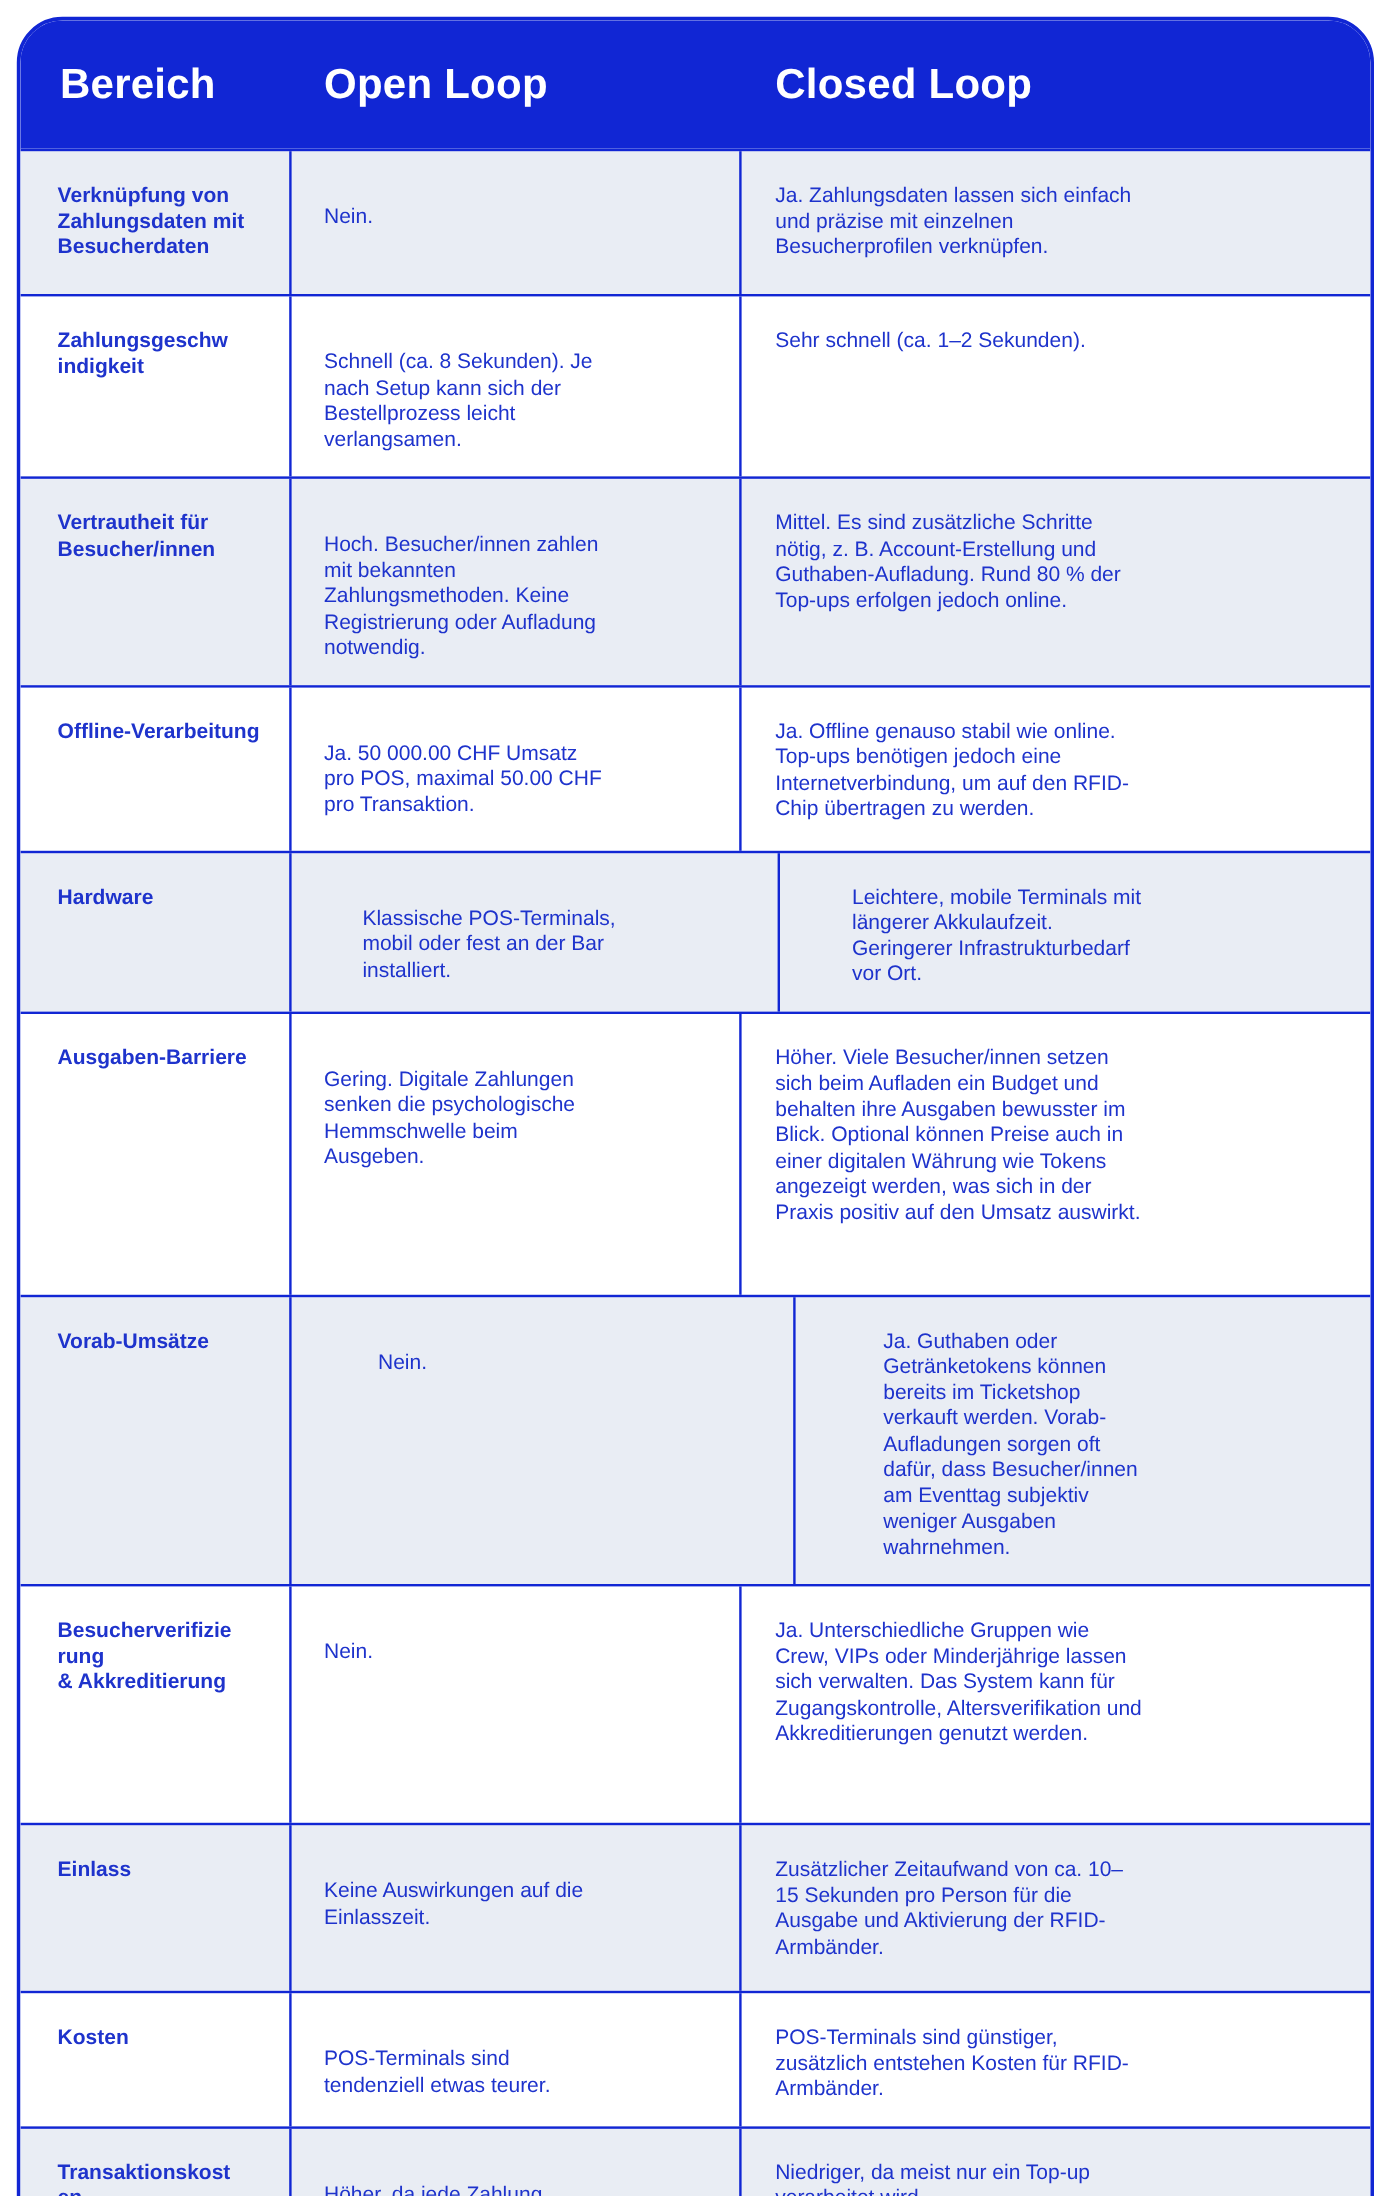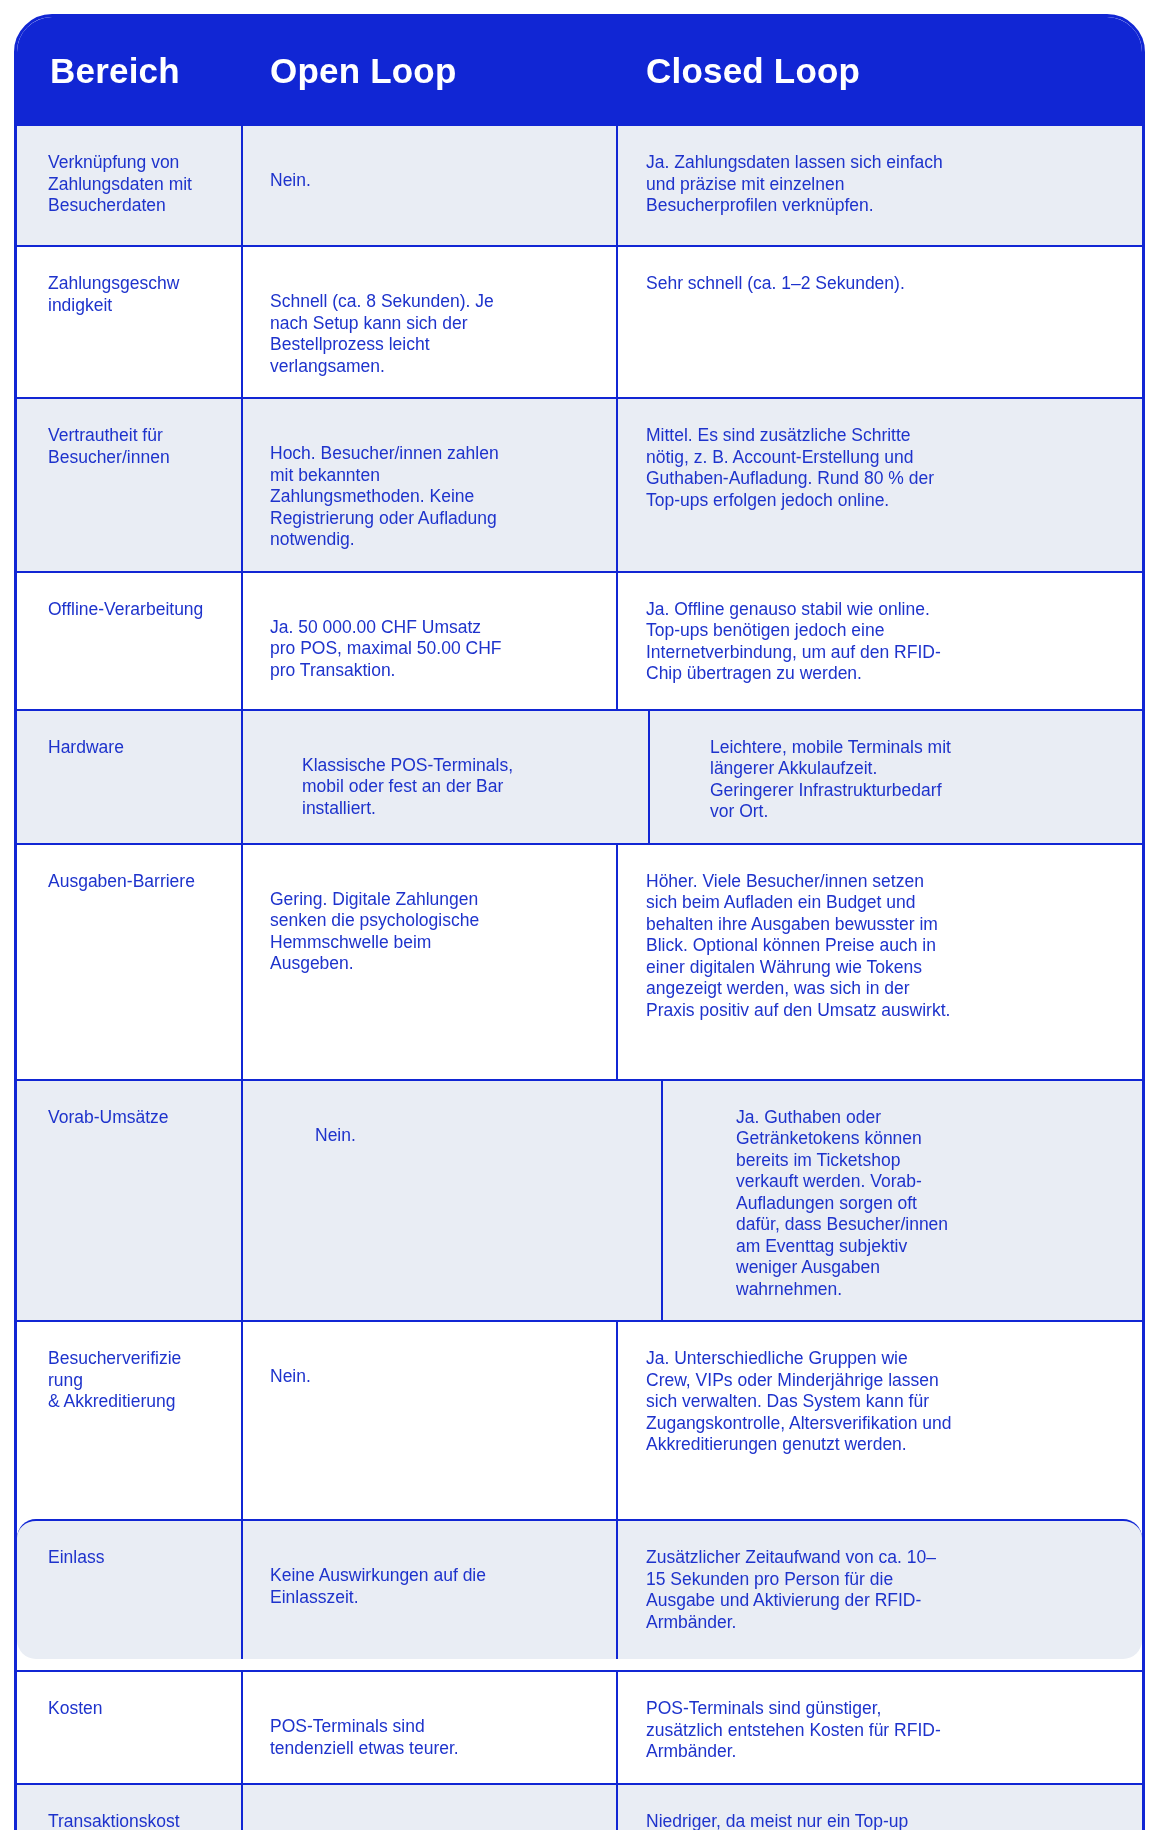--- a/index.html
+++ b/index.html
@@ -58,35 +58,35 @@
     padding:26px 18px 20px 31px;
   }
   .col-open{
     border-right:2px solid var(--border);
     padding:44px 108px 20px 27px;
   }
   .col-closed{
     padding:26px 188px 20px 28px;
   }
   .label{
-    font-weight:400;
+    font-weight:700;
     white-space:pre-line;
   }
   .lead{font-weight:400;}
   
   .rh0{min-height:121px;}
   .rh1{min-height:140px;}
   .rh2{min-height:168px;}
   .rh3{min-height:138px;}
   .rh4{min-height:119px;gap:32px;}
   .rh5{min-height:236px;}
   .rh6{min-height:210px;gap:45px;}
   .rh7{min-height:199px;}
-  .rh8{min-height:140px;border-radius:19px;}
-  .rh9{min-height:111px;margin-top:11px;}
+  .rh8{min-height:140px;}
+  .rh9{min-height:111px;}
   .rh10{min-height:92px;}
 </style>
 </head>
 <body>
 
 <div class="page">
   <div class="card">
 
     <div class="row header-row">
       <div class="th th-bereich">Bereich</div>

